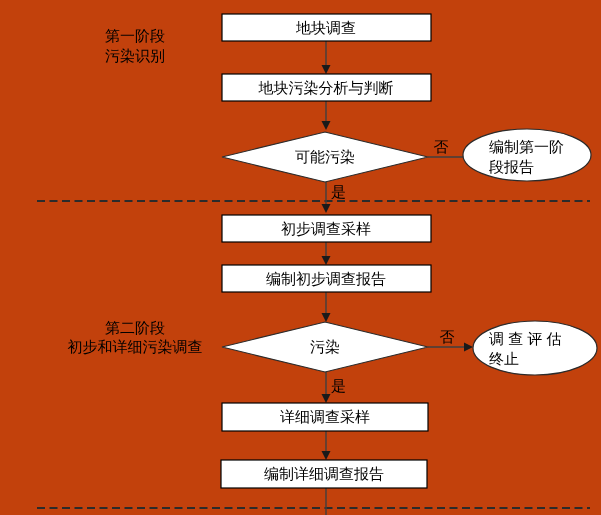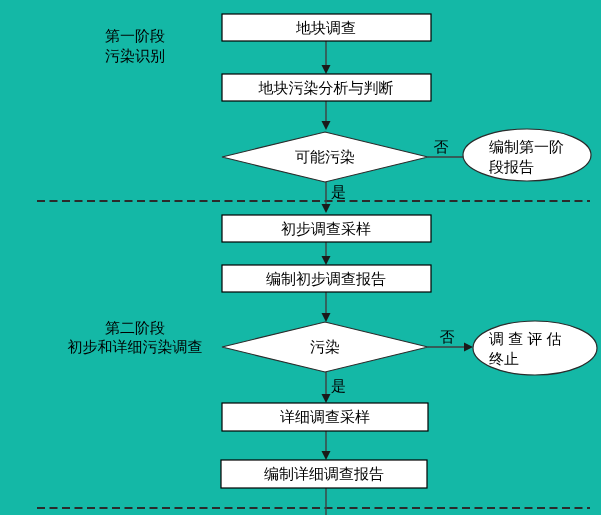--- a/index.html
+++ b/index.html
@@ -1,19 +1,19 @@
 <!DOCTYPE html>
 <html><head>
 <meta charset="utf-8">
 <style>
   html, body { margin: 0; padding: 0; background: #ffffff; }
   .stage {
     position: relative;
     width: 601px; height: 515px;
-    background: #14b8a6;
+    background: #c2410c;
     font-family: "Liberation Sans", "DejaVu Sans", sans-serif;
   }
   svg text {
     font-family: "Liberation Sans", "DejaVu Sans", sans-serif;
     font-size: 15px;
     fill: #000000;
   }
   .mid { text-anchor: middle; }
   .box { fill: #ffffff; stroke: #000000; stroke-width: 1.2; }
   .shape { fill: #ffffff; stroke: #2b2b2b; stroke-width: 1.2; }

